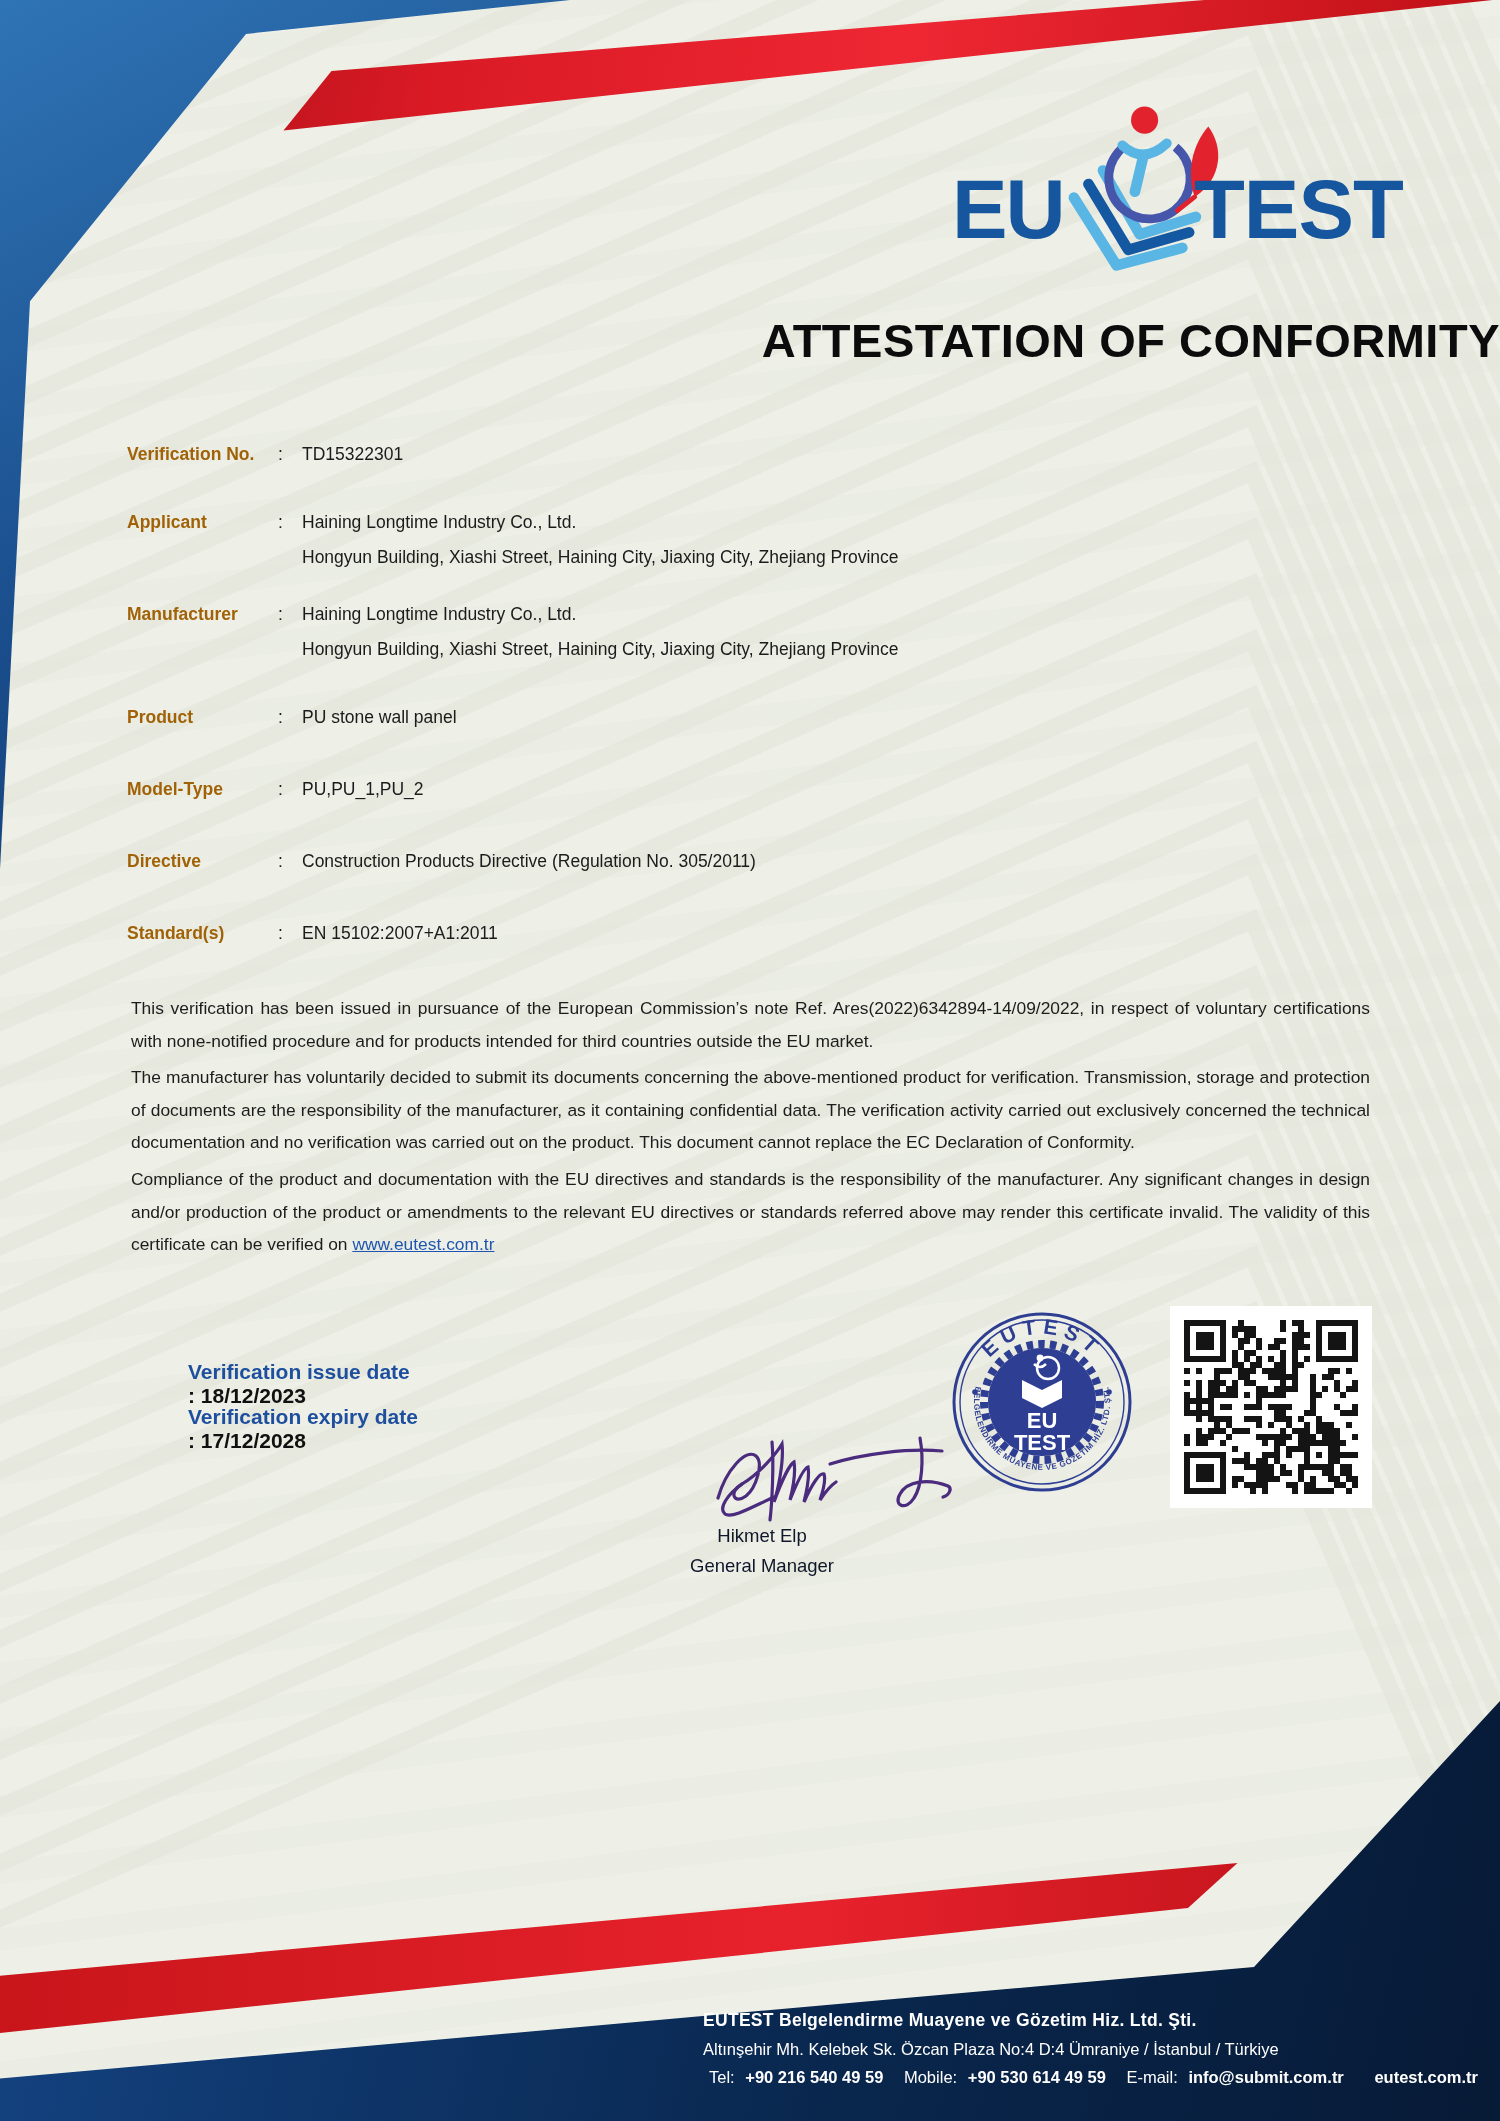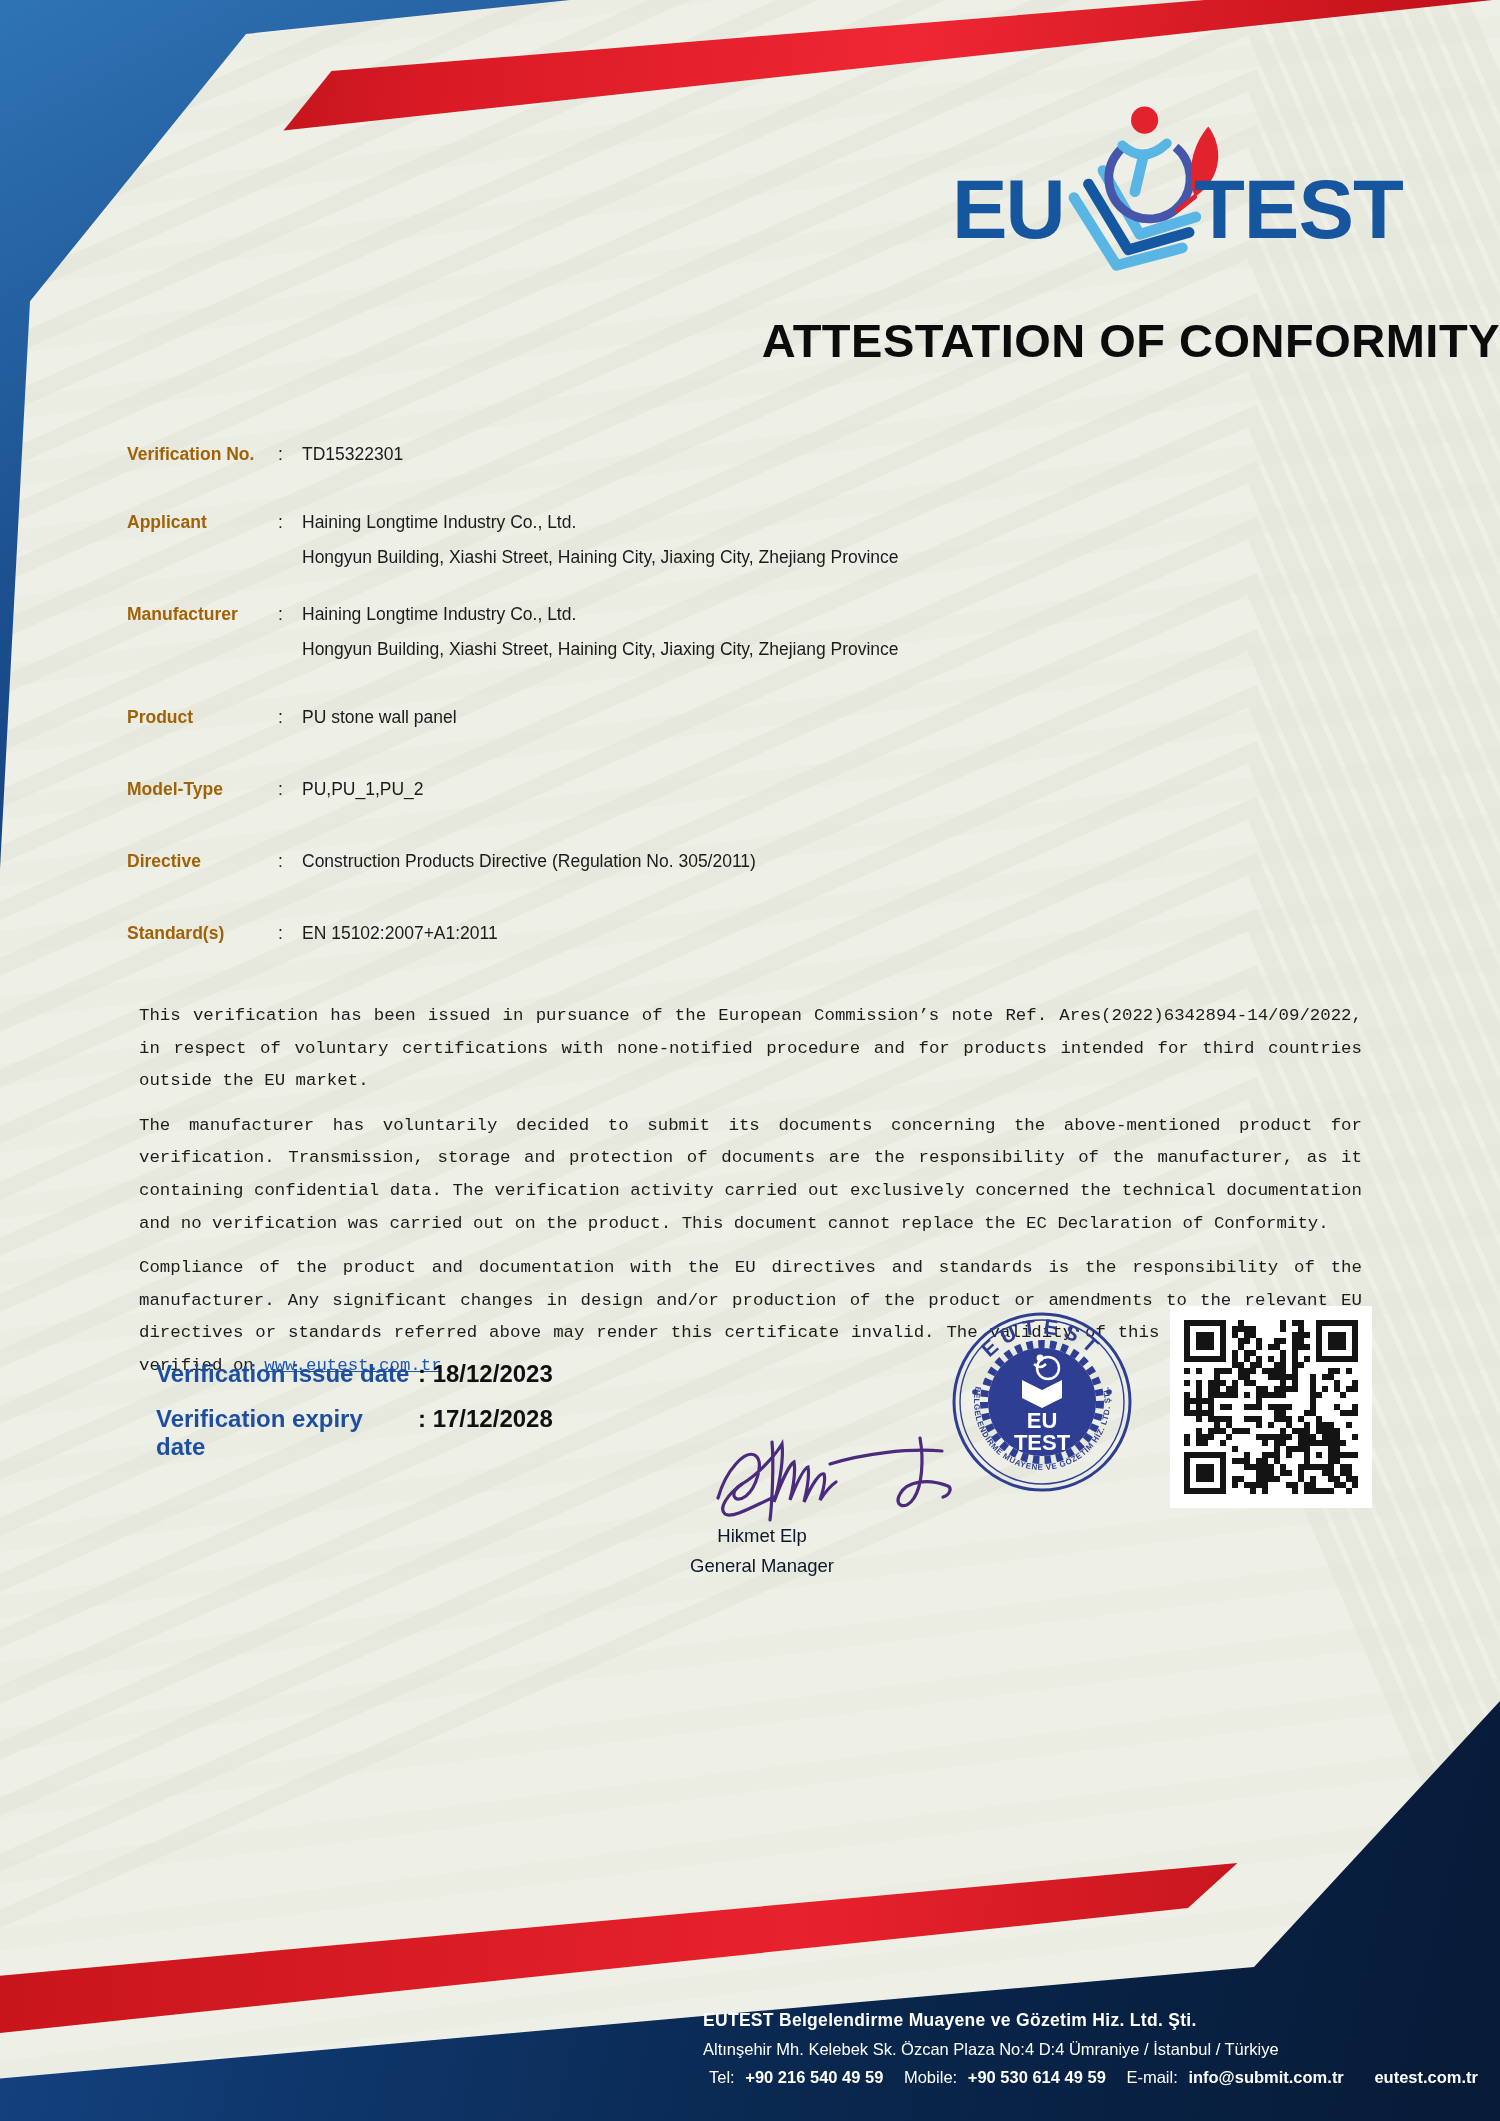--- a/index.html
+++ b/index.html
@@ -39,23 +39,23 @@
   .field {
     position:absolute; left:127px; display:flex; align-items:flex-start;
     font-size:17.5px; line-height:35px; color:#1b1b1b;
   }
   .field .lab { width:151px; font-weight:bold; color:#a16207; }
   .field .sep { width:24px; color:#1b1b1b; }
   .paras {
     position:absolute; left:127px; top:988px; width:1247px;
     font-size:17.4px; line-height:32.6px; text-align:justify; color:#1c1c1c;
   }
-  .paras p { margin:12px;font-family:Liberation Mono, monospace; }
+  .paras p { margin:4px; }
   .paras a { color:#1d55b0; text-decoration:underline; }
-  .daterow { position:absolute; left:156px; display:flex; font-size:24px; font-weight:bold; }
+  .daterow { position:absolute; left:188px; display:flex; font-size:21px; font-weight:bold;flex-direction:column; }
   .daterow .dlab { width:262px; color:#1d4f9e; }
   .daterow .dval { color:#101010; }
   .signame {
     position:absolute; left:562px; top:1521px; width:400px; text-align:center;
     color:#0f172a; font-size:18.5px; line-height:30px;
   }
   .sigsvg { position:absolute; left:712px; top:1434px; }
   .seal { position:absolute; left:950px; top:1310px; }
   .qr { position:absolute; left:1170px; top:1306px; background:#fff; }
   .footer-text { position:absolute; right:22px; bottom:34px; text-align:left; color:#ffffff; }

